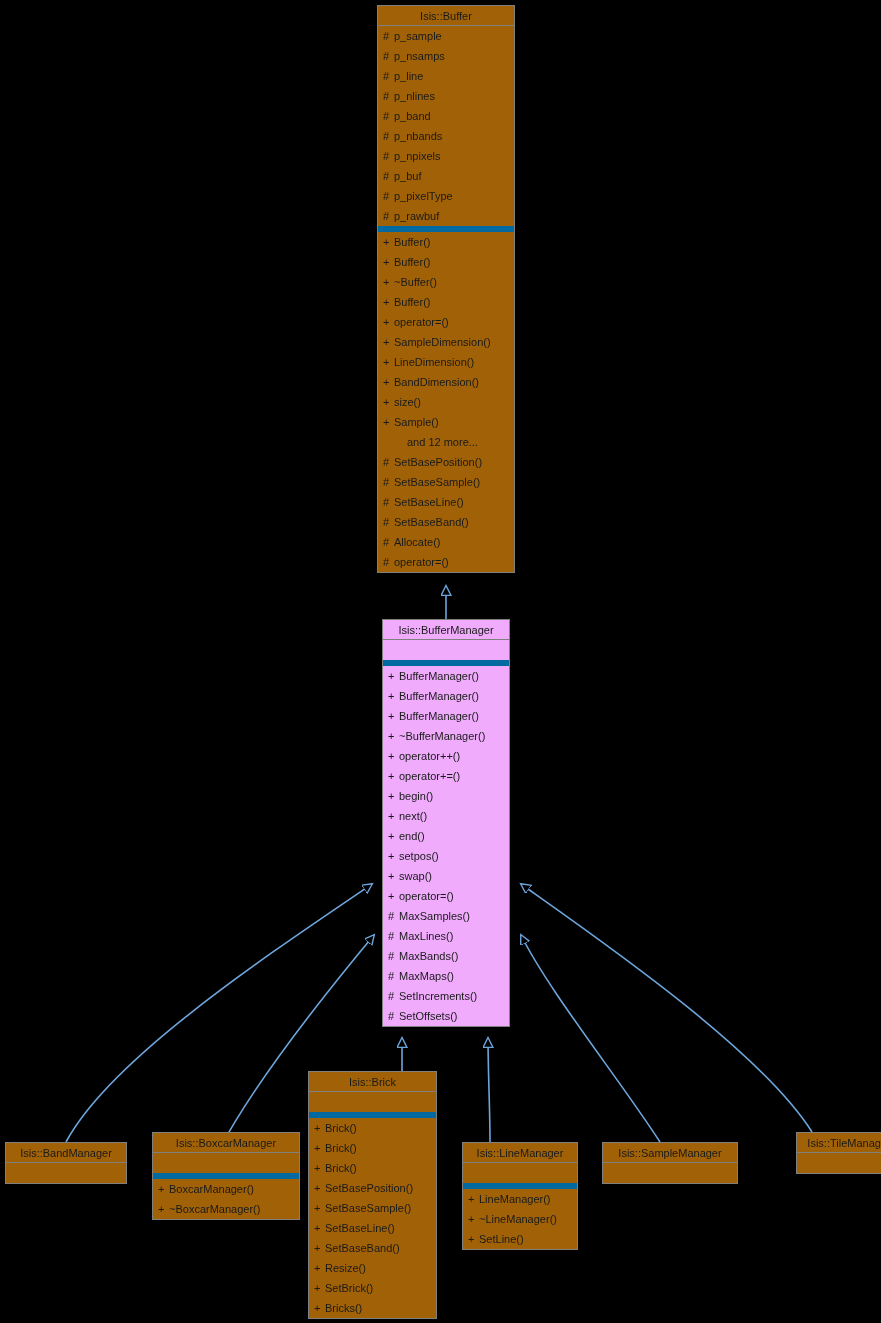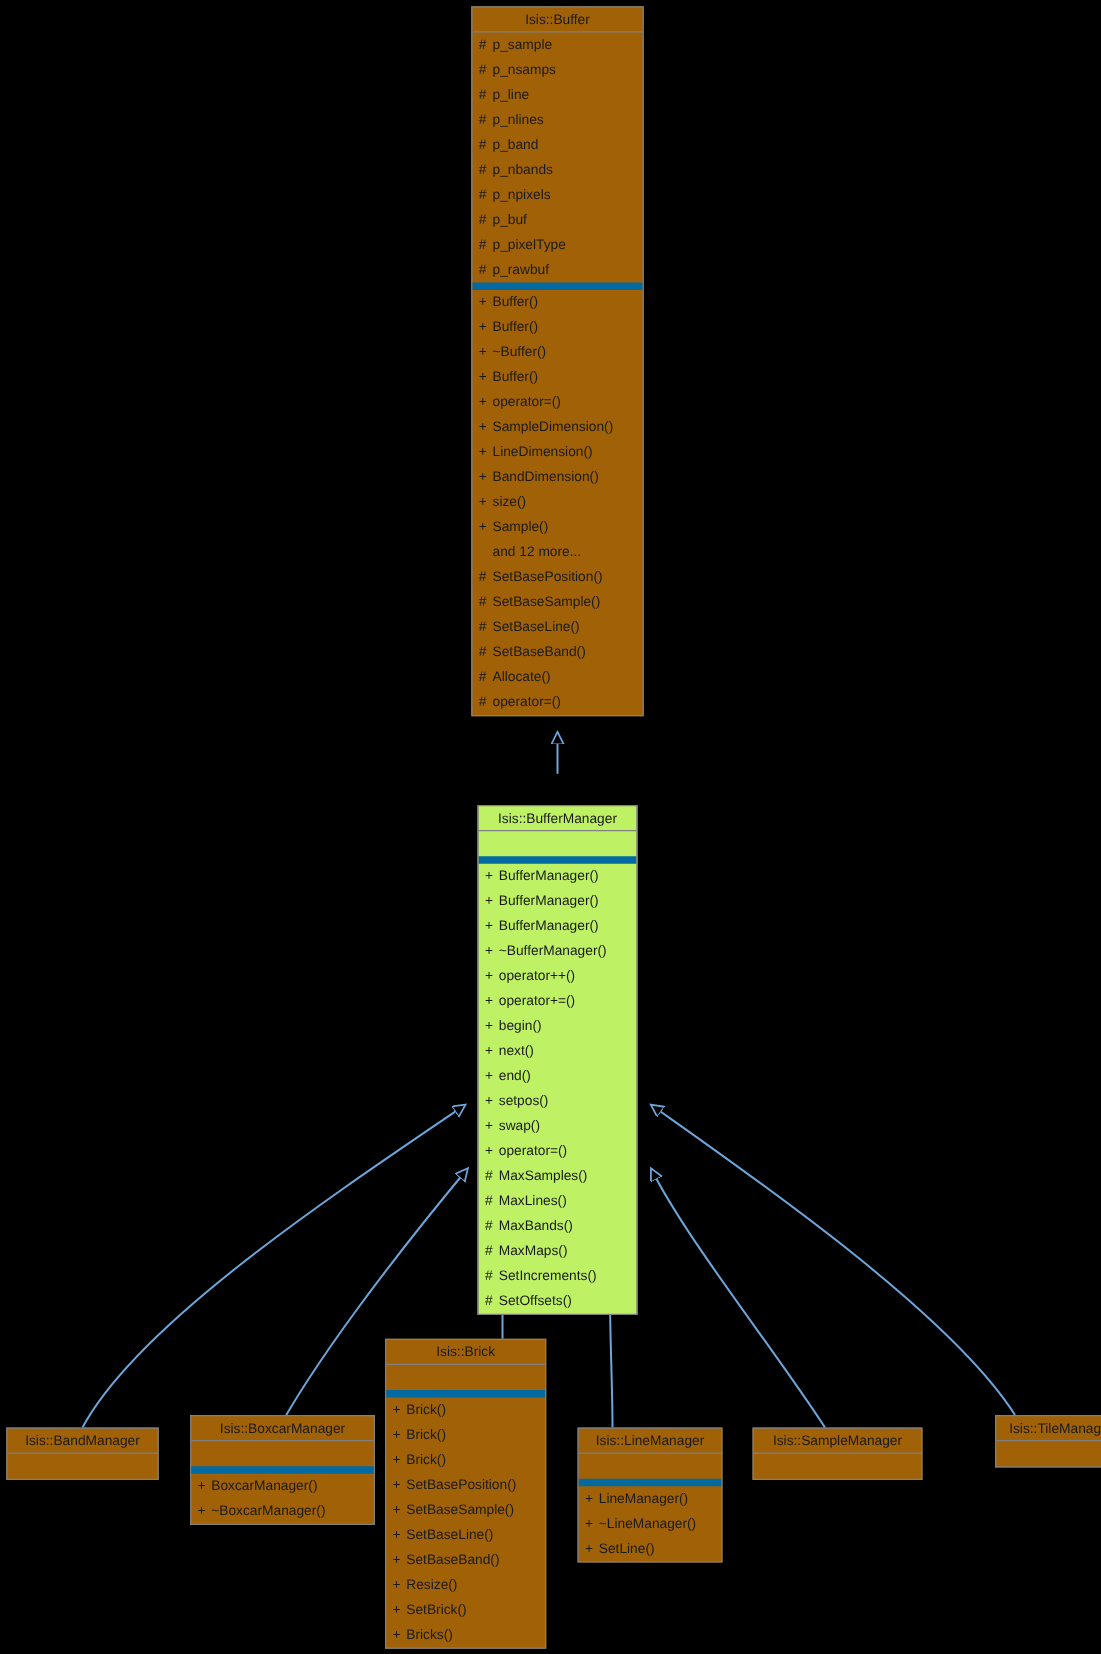--- a/index.html
+++ b/index.html
@@ -32,22 +32,21 @@
     position: absolute;
     box-sizing: border-box;
     border: 1px solid #808080;
     background: #a16207;
     color: #1a1a1a;
     font-size: 11px;
     line-height: 20px;
     z-index: 5;
   }
   .umlbox.highlight {
-    background: #bef264;
-    margin-top: 25px;
+    background: #f0abfc;
   }
   .umlbox .title {
     text-align: center;
     height: 20px;
     line-height: 20px;
     border-bottom: 1px solid #808080;
     white-space: nowrap;
     overflow: hidden;
     padding: 0 4px;
     box-sizing: border-box;
@@ -68,21 +67,21 @@
     white-space: nowrap;
     overflow: hidden;
     padding-left: 5px;
     box-sizing: border-box;
   }
   .umlbox .row .vis {
     display: inline-block;
     width: 11px;
   }
   .umlbox .row.plain {
-    padding-left: 16px;
+    padding-left: 29px;
   }
 </style>
 </head>
 <body>
 
 <div id="diagram">
 
   <svg class="edges" width="881" height="1323" viewBox="0 0 881 1323" xmlns="http://www.w3.org/2000/svg">
     <defs>
       <marker id="arrow-up" markerWidth="12" markerHeight="12" refX="9.5" refY="5" orient="auto" markerUnits="userSpaceOnUse">

